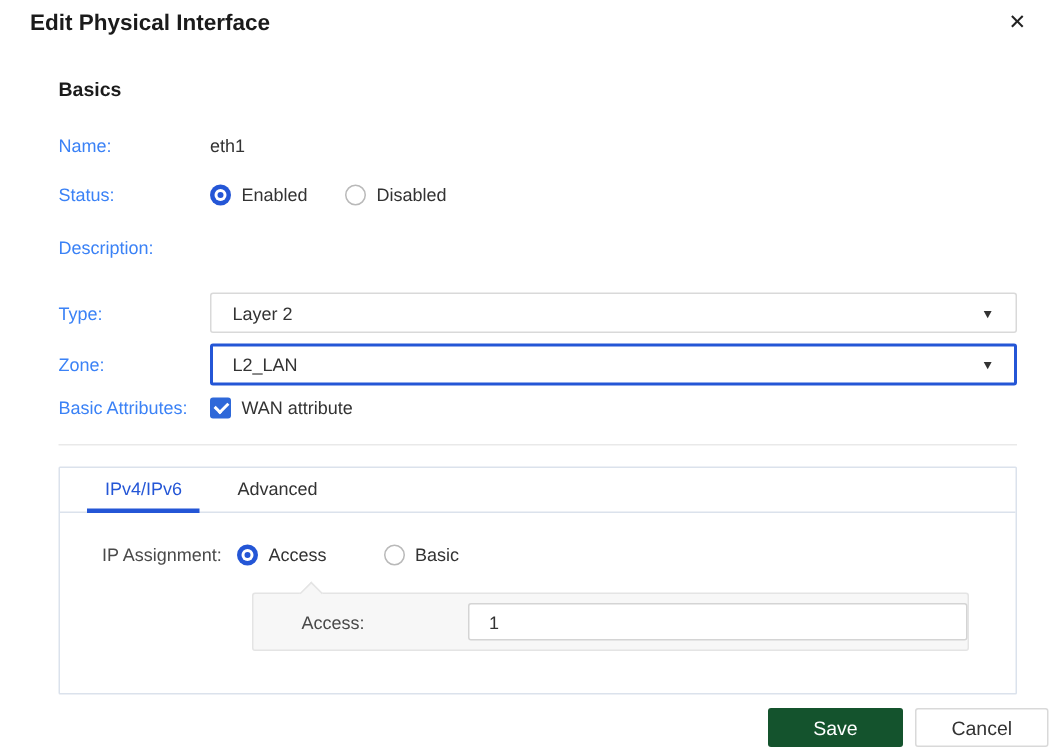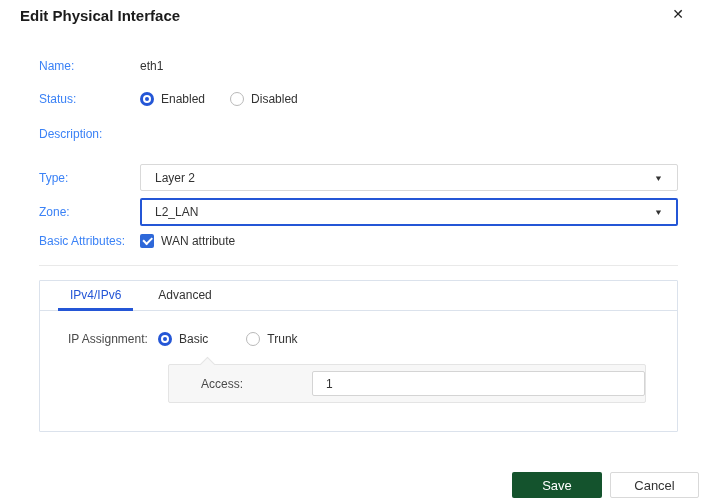--- a/index.html
+++ b/index.html
@@ -82,20 +82,21 @@
 </head>
 <body>
 
 <div class="header">
   <span class="title">Edit Physical Interface</span>
   <span class="close">✕</span>
 </div>
 
 <div class="content">
 
+  <div class="section-title">Basics</div>
 
   <div class="row row-name">
     <span class="lbl">Name:</span>
     <div class="fld">
       <span>eth1</span>
     </div>
   </div>
 
   <div class="row row-status">
     <span class="lbl">Status:</span>
@@ -150,25 +151,25 @@
   <div class="tabbox">
     <div class="tabhead">
       <div class="tab first active">IPv4/IPv6</div>
       <div class="tab second">Advanced</div>
     </div>
     <div class="tabcontent">
       <div class="ip-row">
         <span class="lbl">IP Assignment:</span>
         <span class="radio-opt gap-ip">
           <span class="radio checked"></span>
-          <span class="txt">Basic</span>
+          <span class="txt">Access</span>
         </span>
         <span class="radio-opt">
           <span class="radio"></span>
-          <span class="txt">Trunk</span>
+          <span class="txt">Basic</span>
         </span>
       </div>
 
       <div class="panel">
         <span class="caret-up"></span>
         <span class="lbl">Access:</span>
         <input class="panel-input" type="text" value="1" style="">
       </div>
     </div>
   </div>

